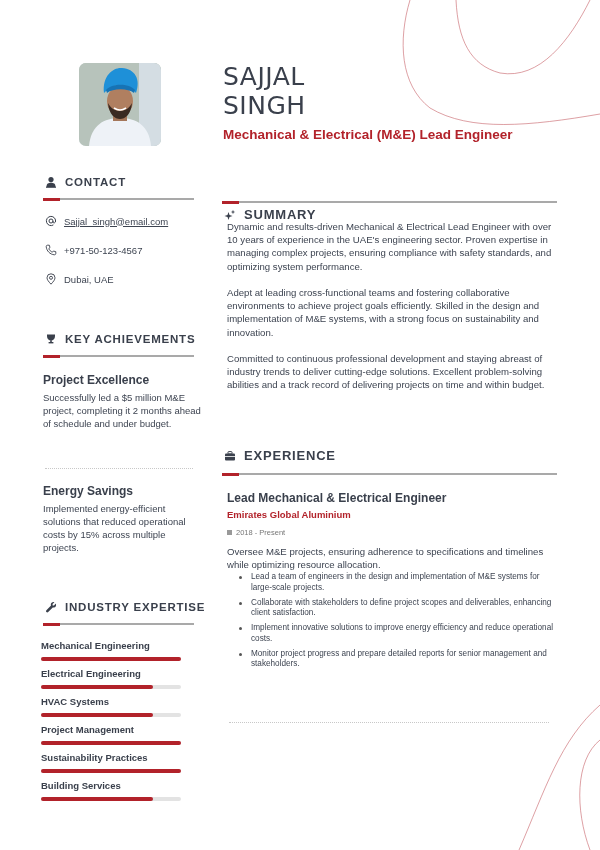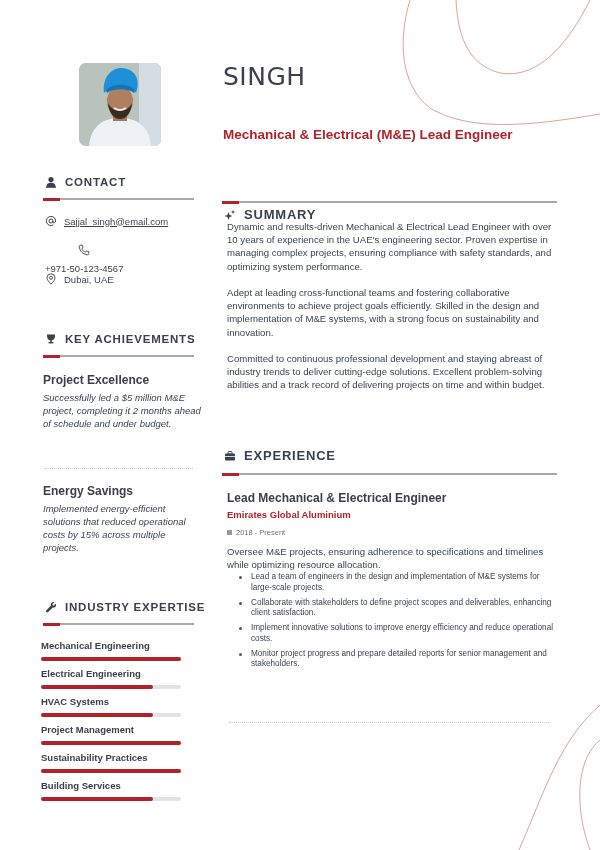--- a/index.html
+++ b/index.html
@@ -35,21 +35,21 @@
 
   .rule { position: absolute; height: 2px; background: #a9a9a9; }
   .rule::before { content: ""; position: absolute; left: 0; top: -0.5px; width: 17px; height: 3px; background: #b2222a; }
 
   
   .contact-item { position: absolute; left: 45px; display: flex; align-items: center; gap: 7px; font-size: 9.5px; color: #3d4451; }
   .contact-item svg { width: 12px; height: 12px; }
 
   
   .ach-title { position: absolute; left: 43px; font-size: 12px; font-weight: bold; color: #3a404c; }
-  .ach-desc { position: absolute; left: 43px; width: 158px; font-size: 9.5px; line-height: 13px; color: #3d4451; font-style: italic; }
+  .ach-desc { position: absolute; left: 43px; width: 158px; font-size: 9.5px; line-height: 13px; color: #3d4451; }
   .dotted { position: absolute; border-top: 1px dotted #c8c8c8; }
 
   
   .skill-label { position: absolute; left: 41px; font-size: 9.5px; font-weight: bold; color: #3a404c; }
   .skill-track { position: absolute; left: 41px; width: 140px; height: 4px; border-radius: 2px; background: #e3e3e3; }
   .skill-fill { height: 100%; border-radius: 2px; background: #b2222a; }
 
   
   .para { position: absolute; left: 227px; width: 336px; font-size: 9.6px; line-height: 13.2px; color: #3d4451; }
 
@@ -80,20 +80,21 @@
     <path d="M10,83 C12,62 25,55 41,55 C57,55 70,62 72,83 Z" fill="#eef2f7"></path>
     <rect x="34" y="46" width="14" height="12" fill="#a4765a"></rect>
     <ellipse cx="41" cy="38" rx="13" ry="15" fill="#b07f60"></ellipse>
     <path d="M29,40 C30,52 36,56 41,56 C46,56 52,52 53,40 C50,46 45,48 41,48 C37,48 32,46 29,40 Z" fill="#3a2a22"></path>
     <path d="M35,45 Q41,49 47,45" stroke="#fff" stroke-width="1.6" fill="none"></path>
     <path d="M25,30 C23,12 35,4 43,5 C56,6 62,16 57,30 C52,24 46,22 41,22 C35,22 30,25 25,30 Z" fill="#1e90d8"></path>
     <path d="M27,27 C33,20 50,20 56,27 L55,30 C49,25 34,25 28,30 Z" fill="#1673b5"></path>
   </svg>
 </div>
 <div class="name">
+  <div>SAJJAL</div>
   <div>SINGH</div>
 </div>
 <div class="job-title">Mechanical &amp; Electrical (M&amp;E) Lead Engineer</div>
 
 <div class="sec-head left-head" style="left:45px; top:176px;">
   <span class="sec-icon">
     <svg viewBox="0 0 12 12">
         <circle cx="6" cy="3.6" r="2.6" fill="#3a404c"></circle>
         <path d="M1.5,11 C1.5,7.5 3.5,6.8 6,6.8 C8.5,6.8 10.5,7.5 10.5,11 Z" fill="#3a404c"></path>
         <rect x="1" y="10.6" width="10" height="1.2" fill="#3a404c"></rect>
@@ -103,21 +104,21 @@
 </div>
 <div class="rule" style="left:43px; top:198px; width:151px;"></div>
 
 <div class="contact-item" style="top:215px;text-decoration:underline;">
   <svg viewBox="0 0 12 12">
       <circle cx="6" cy="6" r="2" fill="none" stroke="#3a404c" stroke-width="1"></circle>
       <path d="M8,6 L8,7 C8,8.3 10.6,8.3 10.6,6 A4.6,4.6 0 1 0 8.4,9.9" fill="none" stroke="#3a404c" stroke-width="1"></path>
     </svg>
   <span>Sajjal_singh@email.com</span>
 </div>
-<div class="contact-item" style="top:244px;flex-direction:column;">
+<div class="contact-item" style="top:244px;">
   <svg viewBox="0 0 12 12">
       <path d="M2.5,1.2 L4.3,1.2 L5,3.6 L3.8,4.6 C4.5,6.3 5.7,7.5 7.4,8.2 L8.4,7 L10.8,7.7 L10.8,9.5 C10.8,10.3 10.2,10.8 9.4,10.8 C5,10.4 1.6,7 1.2,2.6 C1.2,1.8 1.7,1.2 2.5,1.2 Z" fill="none" stroke="#3a404c" stroke-width="0.9"></path>
     </svg>
   <span>+971-50-123-4567</span>
 </div>
 <div class="contact-item" style="top:273px;">
   <svg viewBox="0 0 12 12">
       <path d="M6,11.2 C3.5,8.5 2,6.6 2,4.8 A4,4 0 0 1 10,4.8 C10,6.6 8.5,8.5 6,11.2 Z" fill="none" stroke="#3a404c" stroke-width="0.9"></path>
       <circle cx="6" cy="4.8" r="1.5" fill="none" stroke="#3a404c" stroke-width="0.9"></circle>
     </svg>

